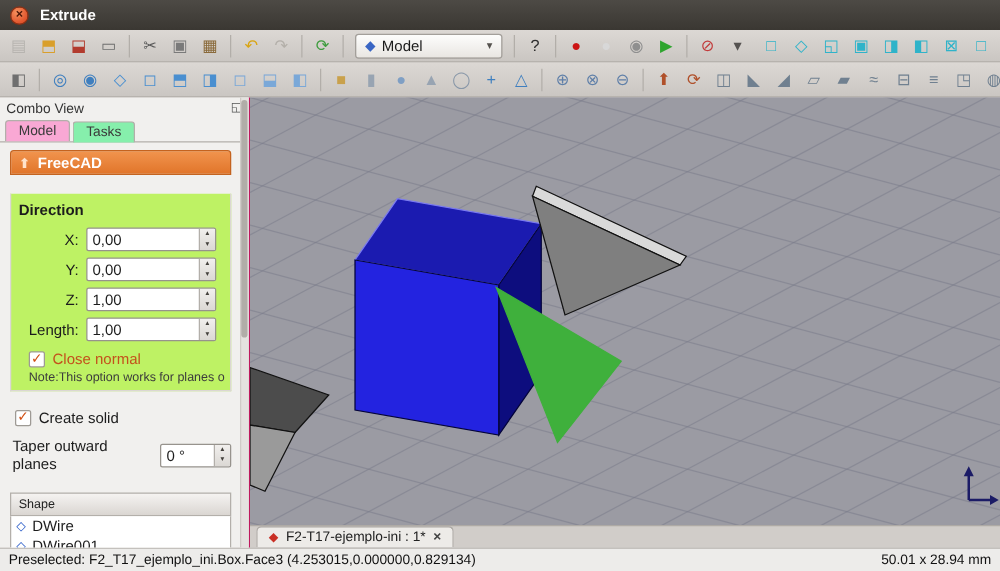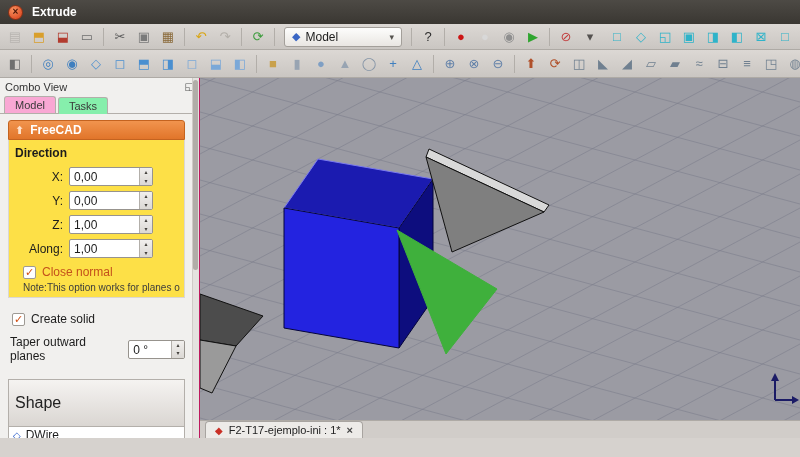--- a/index.html
+++ b/index.html
@@ -76,45 +76,45 @@
   .btn.apply{width:52px;}
   .btn.close{width:52px;}
   .btn.ok{width:56px;background:linear-gradient(#f9a265,#ee7a37);border-color:#bf5a1c;color:#fff;font-weight:bold;}
   .task-header{
     height:20px;background:linear-gradient(#f1944e,#e1752a);
     border:1px solid #c4631f;border-radius:3px 3px 0 0;
     color:#fff;font-weight:bold;font-size:12px;
     display:flex;align-items:center;gap:6px;padding:0 6px;
   }
   .task-hicon{font-size:11px;color:#ffe2cb;}
-  .task-body{border:1px solid #dbd7d3;border-top:none;background:#fde047;padding:6px 4px 4px 4px;}
+  .task-body{border:1px solid #dbd7d3;border-top:none;background:#bef264;padding:6px 4px 4px 4px;margin-top:15px;}
   .dir-label{font-weight:bold;margin:0 0 7px 2px;}
   .frow{display:flex;align-items:center;margin-bottom:5px;}
   .flabel{width:50px;text-align:right;margin-right:6px;}
   .spinbox{
-    display:inline-flex;width:84px;height:19px;background:#fff;
+    display:inline-flex;width:104px;height:19px;background:#fff;
     border:1px solid #97938d;border-radius:2px;overflow:hidden;
   }
   .sval{flex:1;padding:2px 4px;font-size:12px;}
   .sbtns{width:13px;display:flex;flex-direction:column;background:linear-gradient(#f1efed,#dbd8d4);border-left:1px solid #b3afaa;}
   .sb{flex:1;display:flex;align-items:center;justify-content:center;font-size:6px;color:#44413d;line-height:1;}
   .chk-row{display:flex;align-items:center;gap:6px;margin:7px 0 3px 10px;}
   .checkbox{
     width:13px;height:13px;background:#fff;border:1px solid #9e9a94;border-radius:2px;
     display:flex;align-items:center;justify-content:center;
     color:#d14e12;font-size:11px;font-weight:bold;line-height:1;
   }
   .along-label{color:#c4511c;}
   .note{font-size:10px;color:#3c3c3c;margin:2px 0 0 10px;white-space:nowrap;overflow:hidden;}
   .create-row{margin-top:14px;margin-left:4px;}
   .taper-row{display:flex;align-items:center;gap:6px;margin:9px 0 8px 2px;}
   .taper-row .spinbox{width:58px;}
   .shape-header{
     background:linear-gradient(#f5f3f1,#dad6d2);
-    border:1px solid #b3afaa;font-size:16px;padding:14px 6px;margin-top:16px;color:#222;
+    border:1px solid #b3afaa;font-size:10px;padding:3px 6px;margin-top:16px;color:#222;
   }
   .shape-list{background:#fff;border:1px solid #b3afaa;border-top:none;height:52px;overflow:hidden;}
   .shape-item{display:flex;align-items:center;gap:5px;padding:1px 4px;font-size:12px;}
   .dwire-ic{color:#2458c7;font-size:10px;}
   
   .right-col{flex:1;display:flex;flex-direction:column;min-width:0;}
   .viewport{position:relative;flex:1;background:#9b9ba3;overflow:hidden;}
   .viewport svg{position:absolute;left:0;top:0;width:100%;height:100%;}
   .tabbar{
     height:18px;flex:0 0 18px;background:#d1cdc9;border-top:1px solid #aeaaa5;
@@ -280,21 +280,21 @@
             <span class="spinbox">
               <span class="sval">1,00</span>
               <span class="sbtns">
                 <span class="sb">▴</span>
                 <span class="sb">▾</span>
               </span>
             </span>
           </div>
 
           <div class="frow">
-            <span class="flabel">Along:</span>
+            <span class="flabel">Length:</span>
             <span class="spinbox">
               <span class="sval">1,00</span>
               <span class="sbtns">
                 <span class="sb">▴</span>
                 <span class="sb">▾</span>
               </span>
             </span>
           </div>
 
           <div class="chk-row">
@@ -415,14 +415,18 @@
       <div class="tabbar">
         <span class="doc-tab">
           <span class="doc-ic">◆</span>
           <span>F2-T17-ejemplo-ini : 1*</span>
           <span class="doc-close">×</span>
         </span>
       </div>
     </div>
   </div>
 
+  <div class="statusbar">
+    <span>Preselected: F2_T17_ejemplo_ini.Box.Face3 (4.253015,0.000000,0.829134)</span>
+    <span>50.01 x 28.94 mm</span>
+  </div>
 
 </div>
 
 </body></html>

